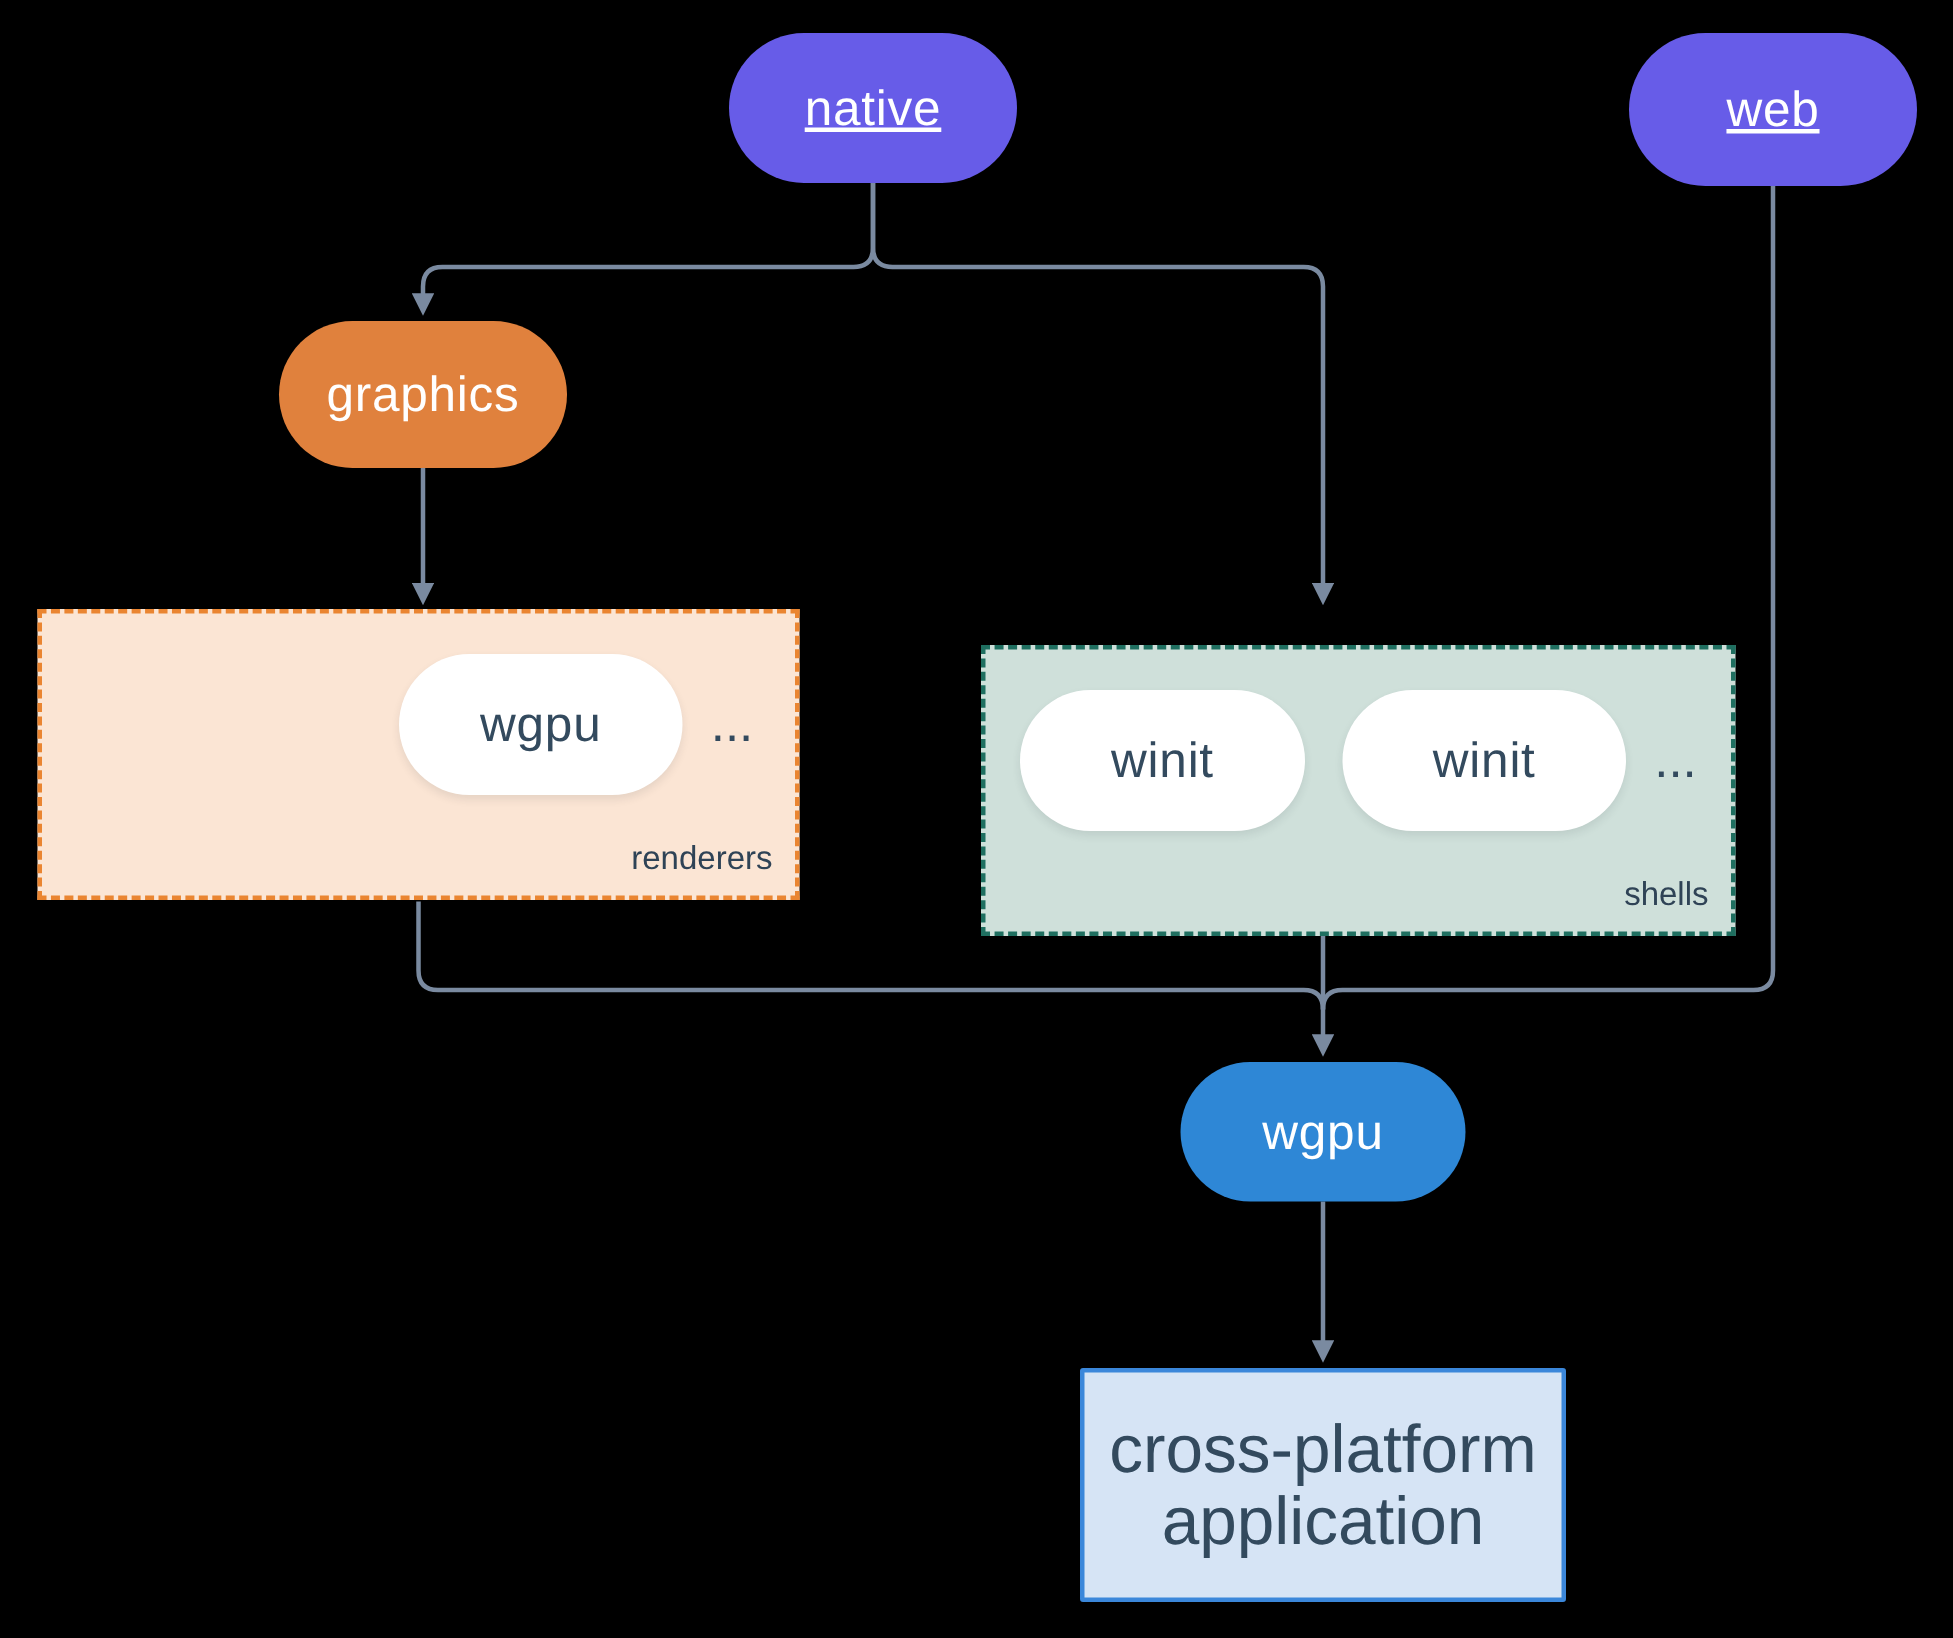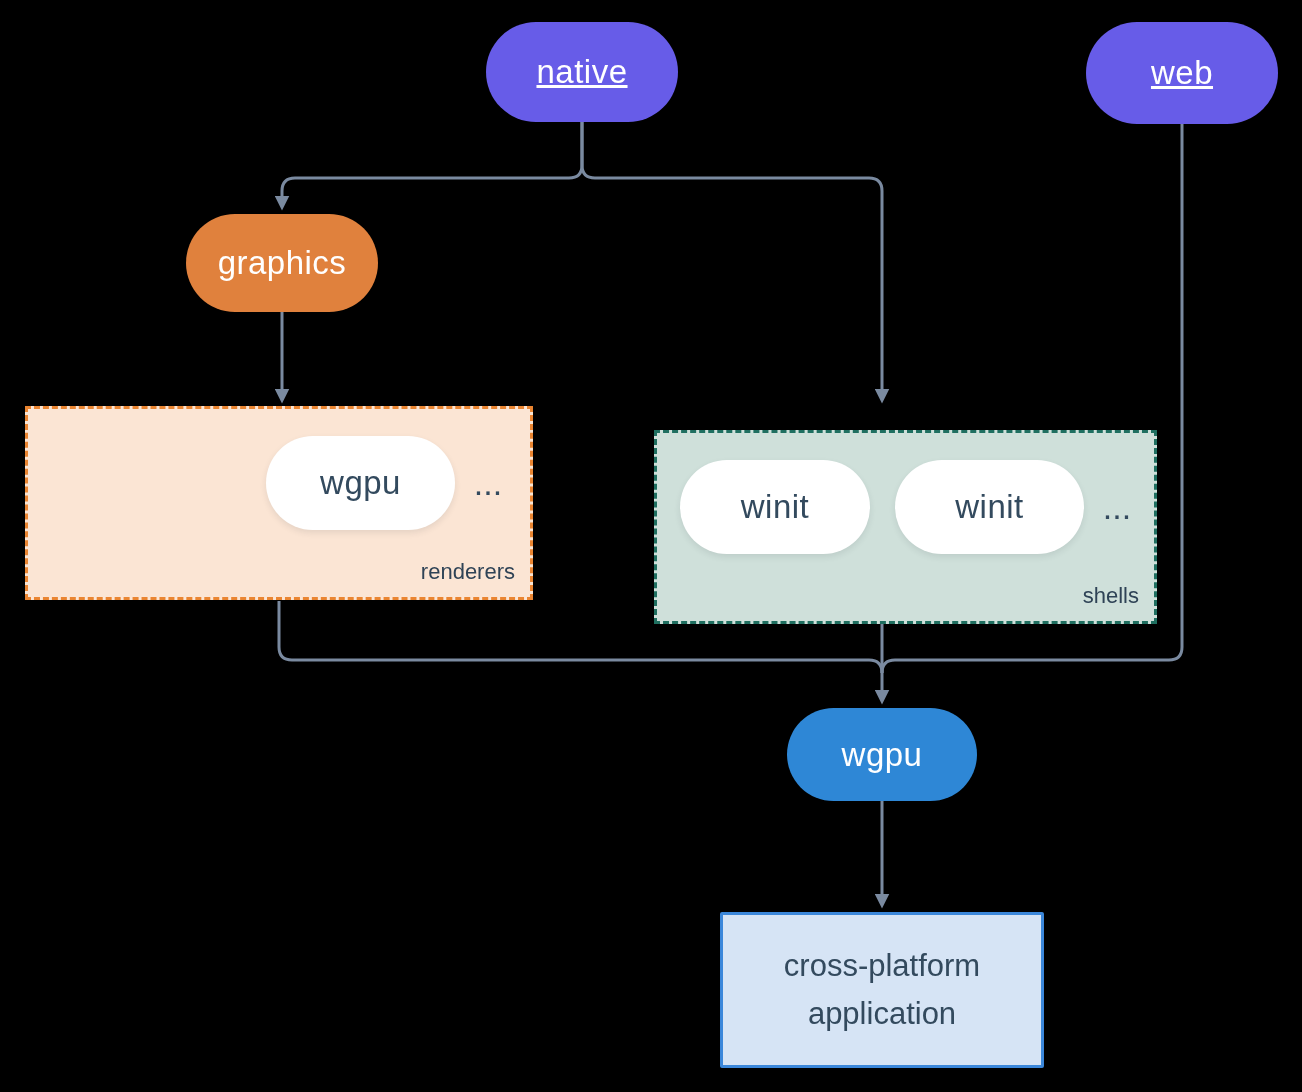--- a/index.html
+++ b/index.html
@@ -85,21 +85,21 @@
     left: 720px; top: 912px; width: 324px; height: 156px;
     box-sizing: border-box;
     background: #d6e4f5;
     border: 3px solid #3b87da;
     border-radius: 2px;
     display: flex;
     flex-direction: column;
     align-items: center;
     justify-content: center;
     color: #334a5e;
-    font-size: 31px;
+    font-size: 45px;
     line-height: 48px;
   }
 </style>
 </head>
 <body>
 
 <div class="canvas">
 
   <svg class="connectors" width="1302" height="1092" viewBox="0 0 1302 1092">
     <defs>

